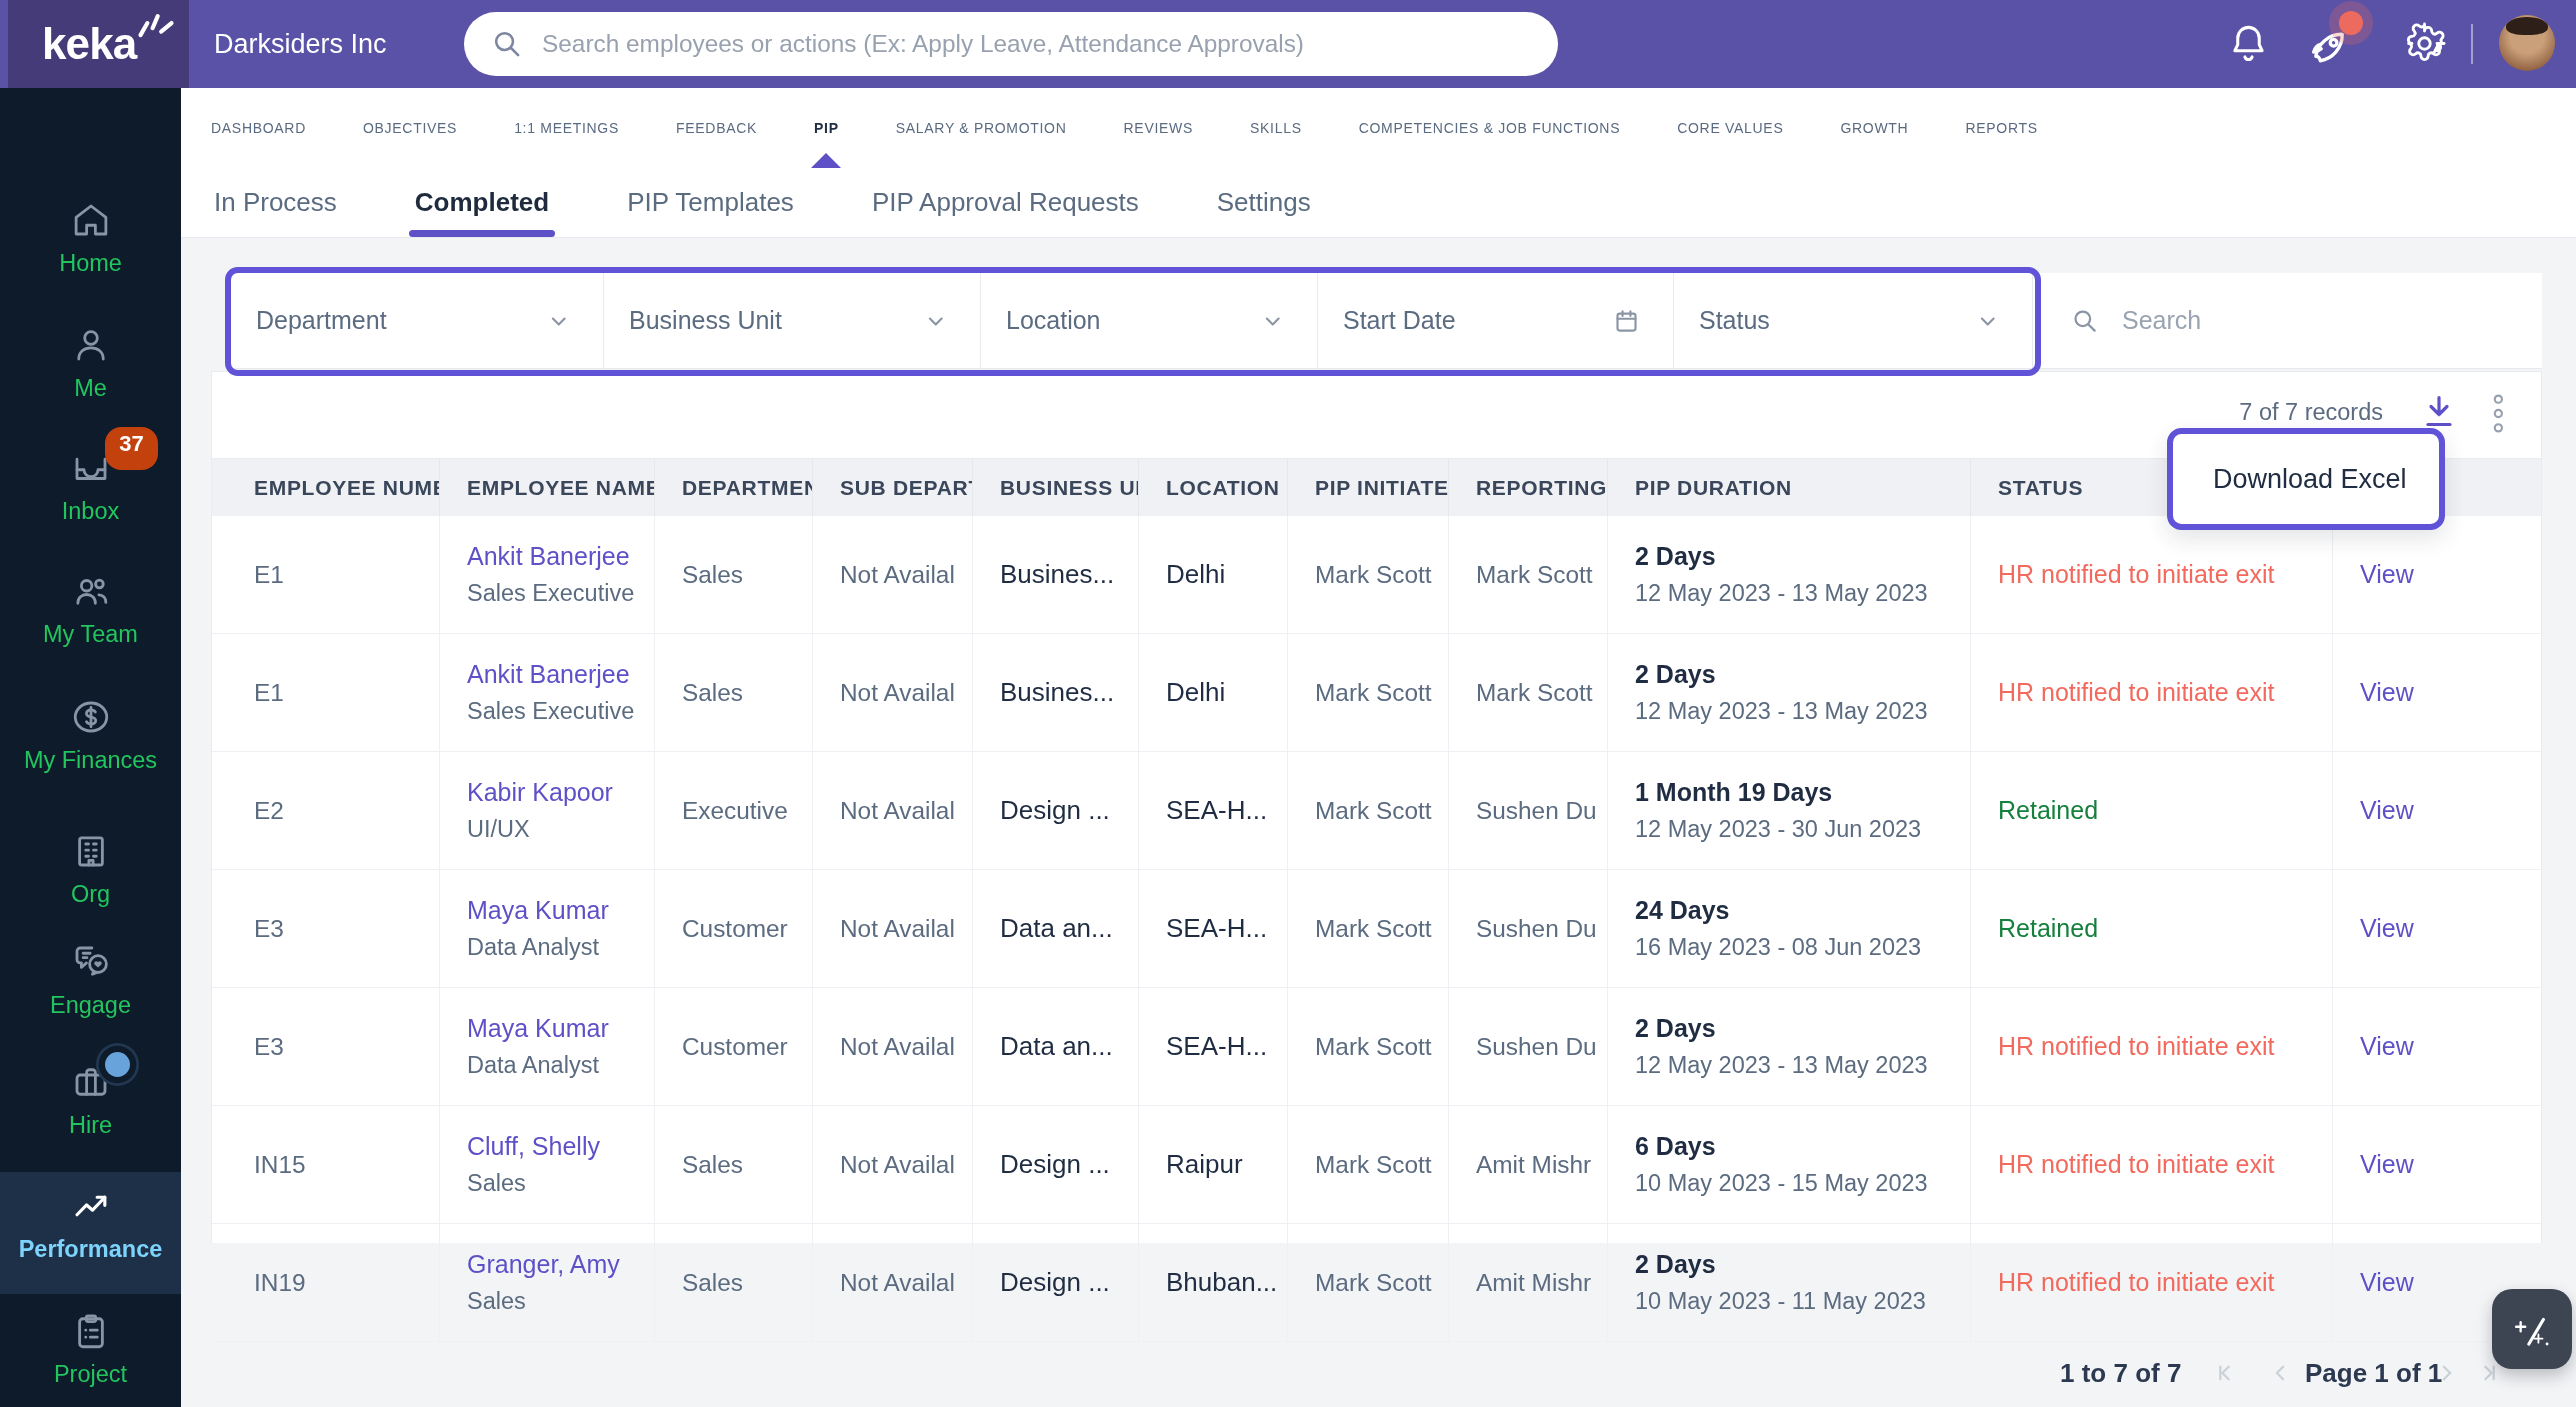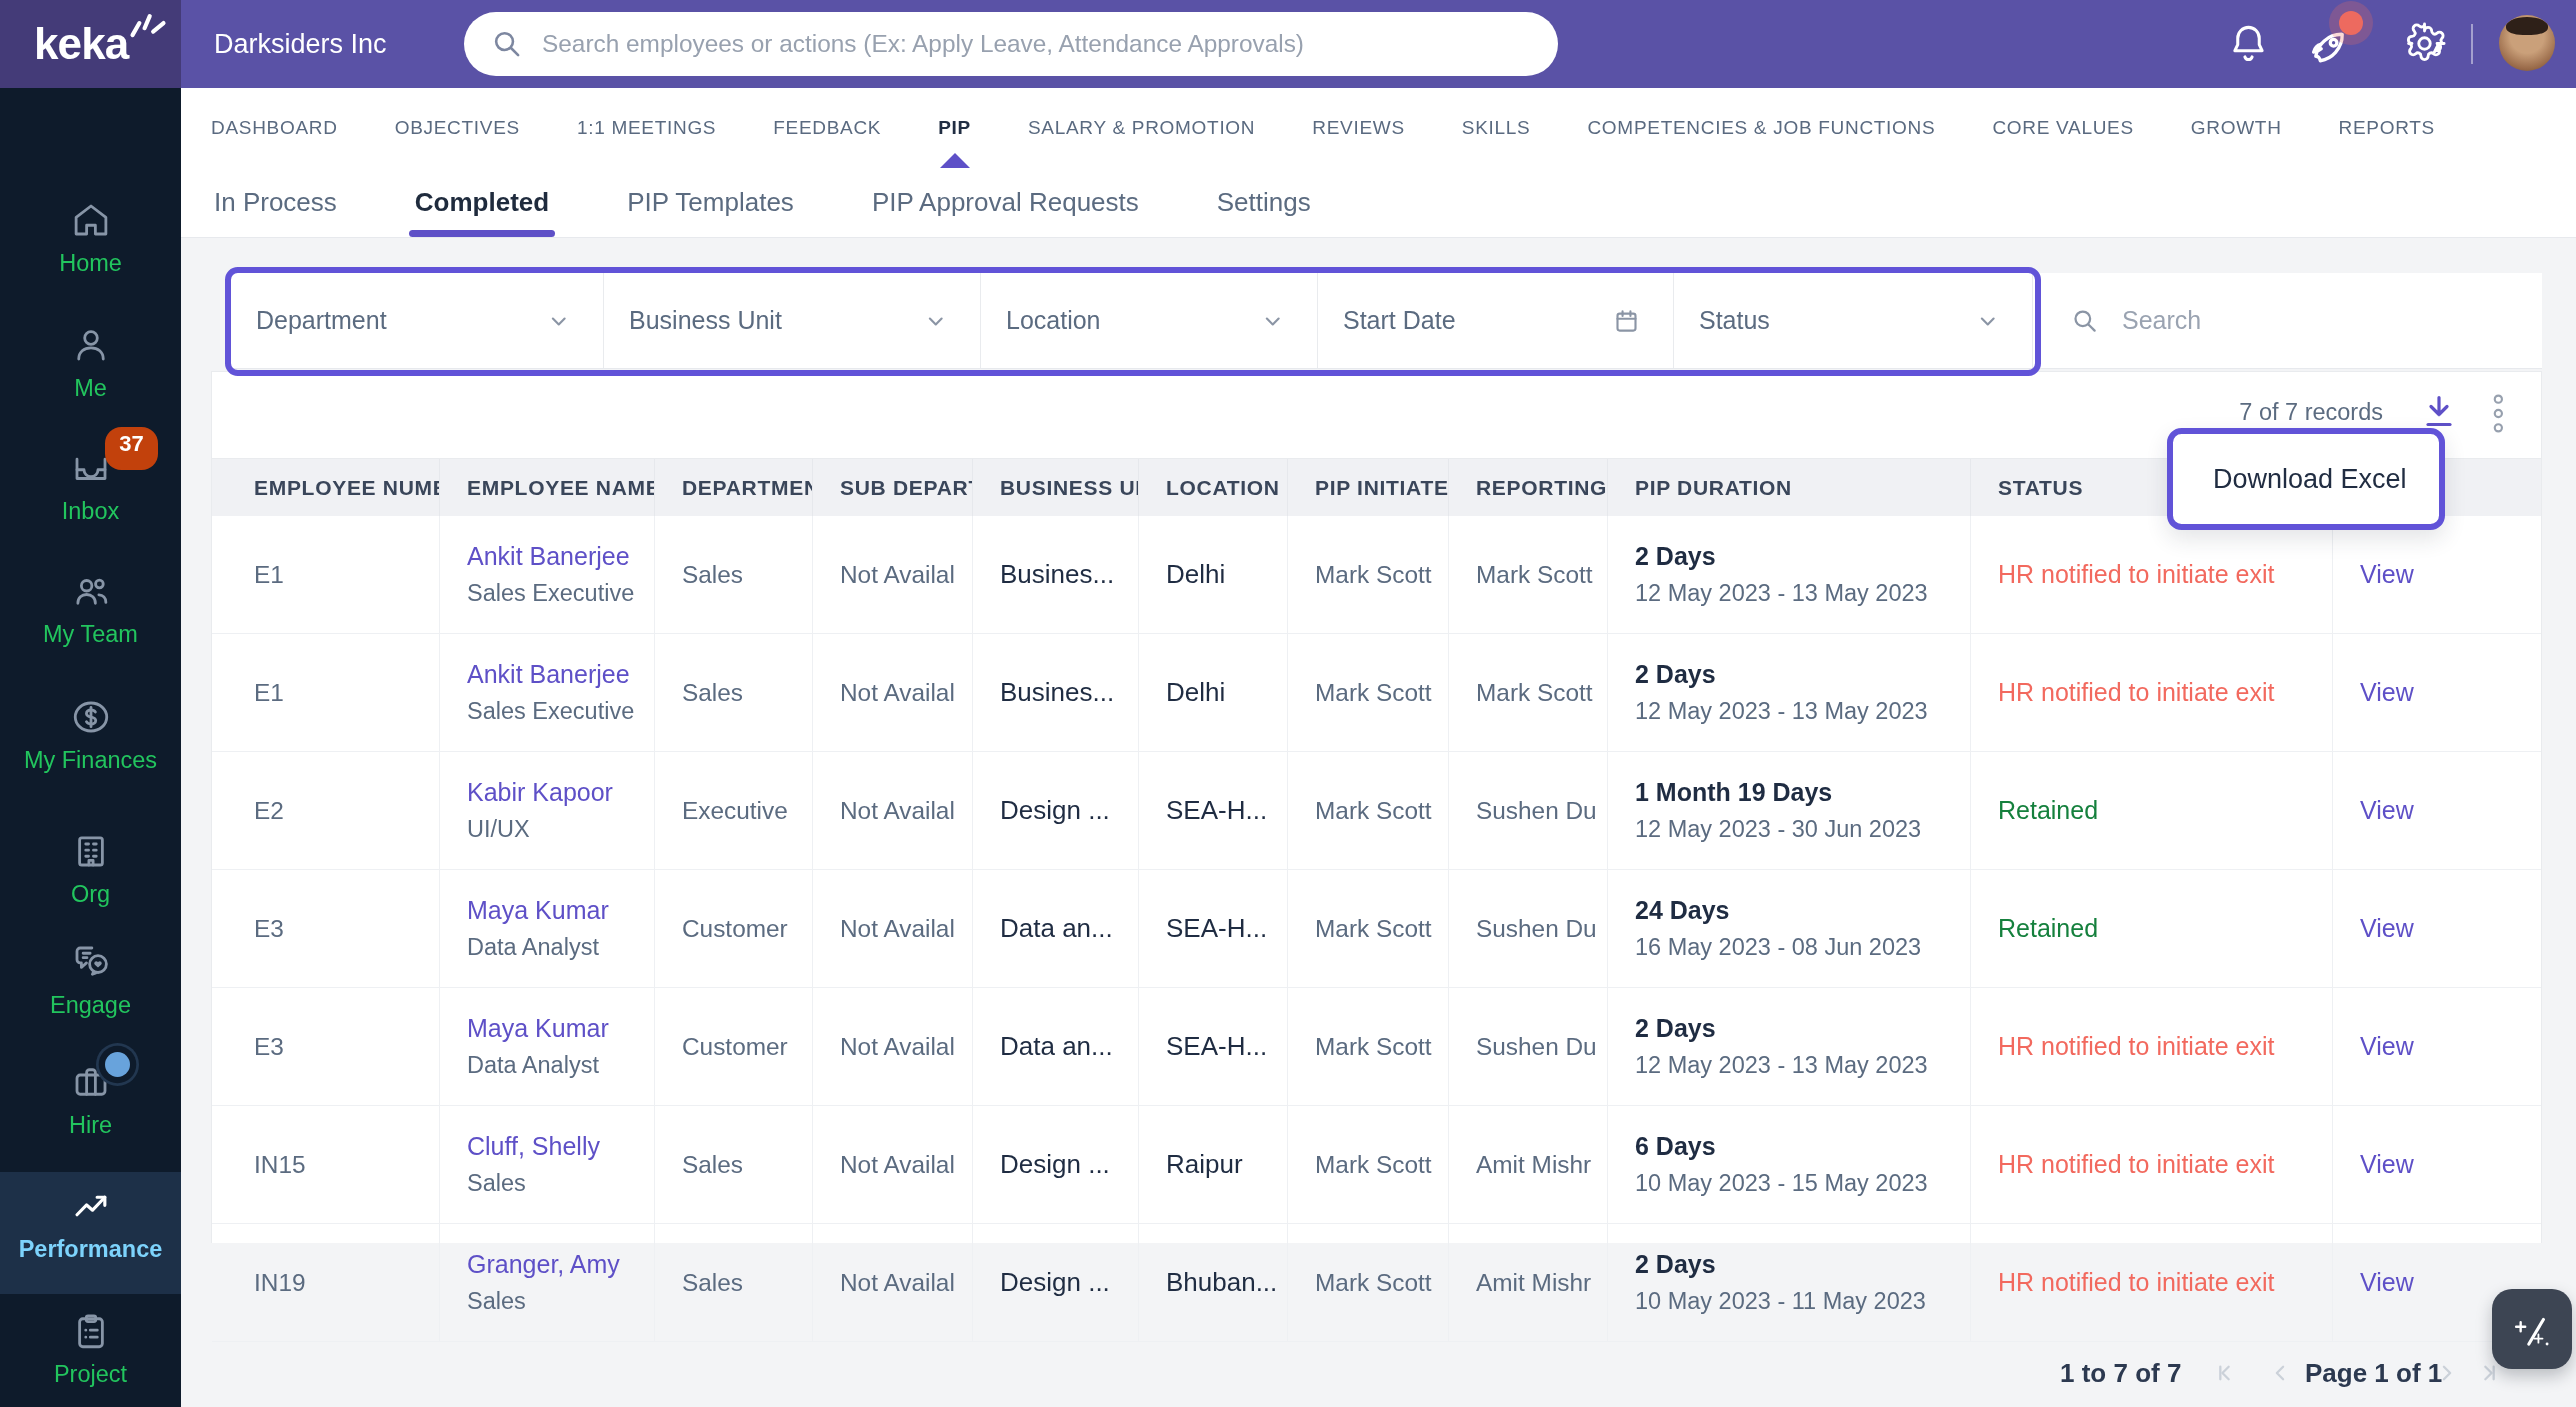--- a/index.html
+++ b/index.html
@@ -1,20 +1,20 @@
 <!DOCTYPE html>
 <html style="font-size:14.5px"><head>
 <meta charset="utf-8">
 <style>
   html,body{margin:0;padding:0;background:#e9eaee;}
   #app{position:relative;width:2576px;height:1407px;background:#f3f4f6;
        font-family:"Liberation Sans",sans-serif;overflow:hidden;}
   
   .topbar{position:absolute;left:0;top:0;width:2576px;height:88px;background:#5a52a6;z-index:20;}
-  .logo-block{position:absolute;left:0;top:0;width:181px;height:88px;background:#443b78;}
+  .logo-block{position:absolute;left:8px;top:0;width:181px;height:88px;background:#443b78;}
   .keka-word{position:absolute;left:34px;top:0;line-height:88px;font-size:44px;font-weight:bold;
              color:#fff;letter-spacing:-0.9px;}
   .keka-spark{position:absolute;left:127px;top:11px;}
   .company{position:absolute;left:214px;top:0;line-height:88px;font-size:27px;color:#fff;}
   .search-pill{position:absolute;left:464px;top:11.8px;width:1094px;height:64px;background:#fff;
                border-radius:33px;display:flex;align-items:center;padding-left:27px;gap:18px;box-sizing:border-box;}
   .search-pill input{border:none;outline:none;font-size:24.4px;color:#2c3950;width:978px;
                      font-family:"Liberation Sans",sans-serif;background:transparent;}
   .search-pill input::placeholder{color:#98a1af;}
   .top-icon{position:absolute;top:22px;width:43px;height:43px;color:#fff;}
@@ -34,21 +34,21 @@
   .side-item.active{background:#1d3048;padding-top:12.7px;height:109px;margin-top:-12.7px;}
   .side-item.active svg{color:#fff;}
   .side-item.active .side-label{color:#7dd3fc;font-weight:bold;}
   .side-badge{position:absolute;left:105px;top:-20px;min-width:53px;height:43px;border-radius:16.3px;
               background:#c2410c;color:#fff;font-size:22px;line-height:33px;font-weight:bold;}
   .hire-dot{position:absolute;left:105px;top:-9px;width:25px;height:25px;border-radius:50%;
             background:#68a3dc;box-shadow:0 0 0 6.3px #0e1b2b,0 0 0 9px #223750;}
   
   .nav-row{position:absolute;left:181px;top:88px;width:2395px;height:80px;background:#fff;
            display:flex;align-items:center;gap:57px;padding-left:30px;box-sizing:border-box;z-index:5;}
-  .nav-tab{font-size:19px;letter-spacing:0.7px;color:#5a6a80;font-weight:500;height:100%;
+  .nav-tab{font-size:14px;letter-spacing:0.7px;color:#5a6a80;font-weight:500;height:100%;
            display:flex;align-items:center;position:relative;white-space:nowrap;cursor:pointer;}
   .nav-tab.active{color:#212e43;font-weight:bold;}
   .nav-tab.active::after{content:"";position:absolute;left:50%;transform:translateX(-50%);bottom:0;
            border-left:15.4px solid transparent;border-right:15.4px solid transparent;border-bottom:15.4px solid #5e50c7;}
   
   .subnav-row{position:absolute;left:181px;top:168px;width:2395px;height:70px;background:#fff;
               border-bottom:0.9px solid #e7e9ed;display:flex;align-items:center;gap:78px;
               padding-left:33px;box-sizing:border-box;z-index:5;}
   .sub-tab{font-size:26px;color:#5b6b80;height:100%;display:flex;align-items:center;position:relative;white-space:nowrap;cursor:pointer;}
   .sub-tab.active{color:#1f2b3d;font-weight:bold;}

